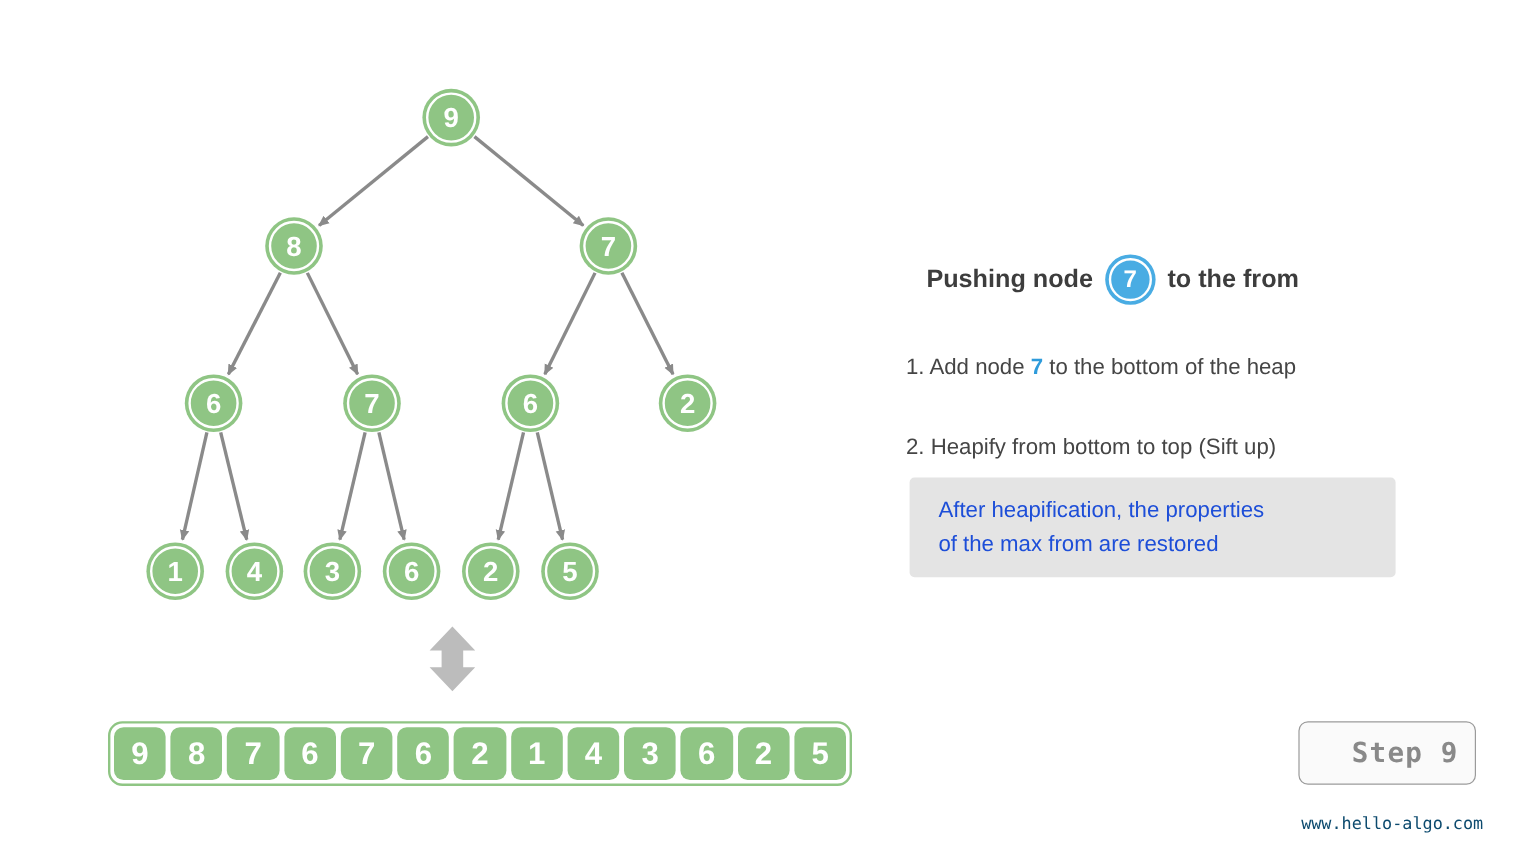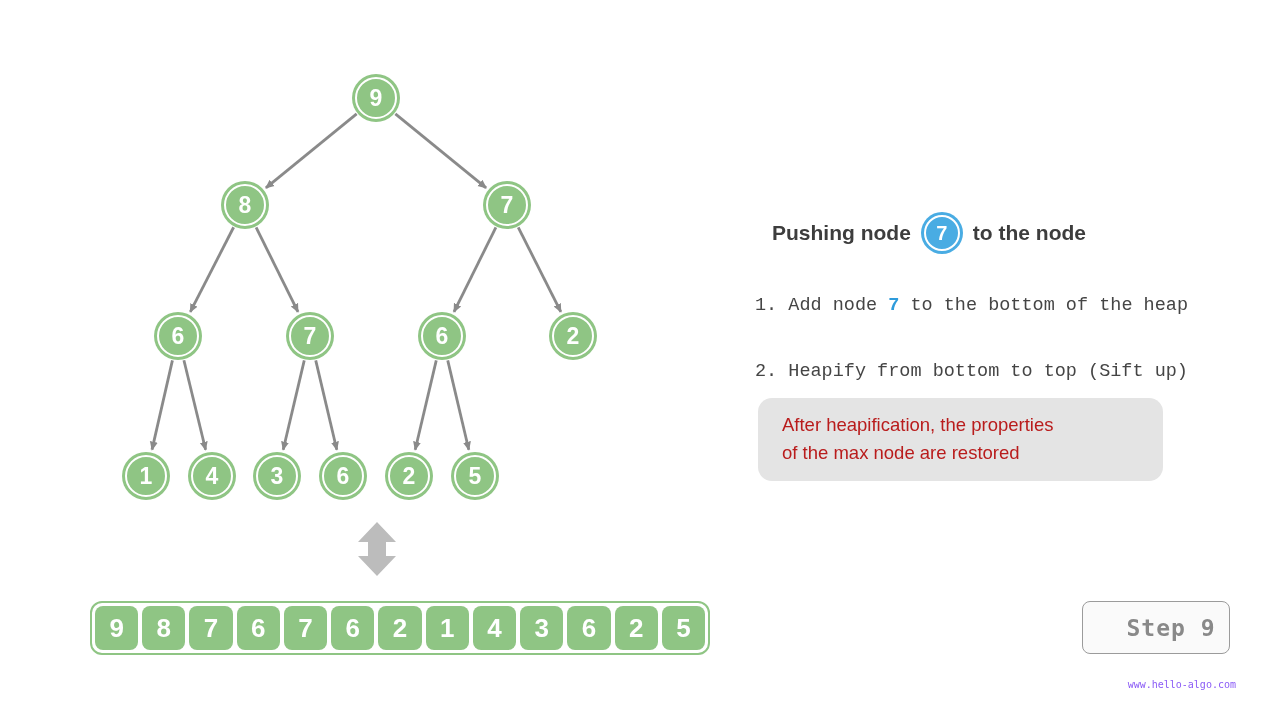--- a/index.html
+++ b/index.html
@@ -61,51 +61,51 @@
     border-radius: 50%;
   }
   .blue-num {
     position: relative;
     color: #ffffff; font-size: 20px; font-weight: bold;
   }
   .steps {
     position: absolute; left: 755px; top: 295px;
     font-size: 18.5px; color: #454545;
   }
-  .step-line { height: 22px; line-height: 22px; white-space: pre; font-family: Liberation Mono, monospace; }
+  .step-line { height: 22px; line-height: 22px; white-space: pre; }
   .step-line + .step-line { margin-top: 44px; }
   .hl { color: #2E9BDB; font-weight: bold; }
   .note {
     position: absolute; left: 758px; top: 398px;
     width: 405px; height: 83px;
     box-sizing: border-box;
     background: #E4E4E4;
-    border-radius: 14px;
+    border-radius: 4px;
     padding: 13px 20px 0 24px;
-    font-size: 18.5px; line-height: 28px; color: #b91c1c;
+    font-size: 18.5px; line-height: 28px; color: #1d4ed8;
   }
   
   .step-btn {
     position: absolute; left: 1082px; top: 601px;
     width: 148px; height: 53px;
     box-sizing: border-box;
     background: #FAFAFA;
     border: 1.5px solid #9B9B9B;
     border-radius: 8px;
     display: flex; align-items: center; justify-content: center;
     font-family: "DejaVu Sans Mono", monospace;
     font-size: 23px; font-weight: bold; color: #898989;
     letter-spacing: 1px;
     cursor: default;
     padding-left: 30px;
   }
   .watermark {
     position: absolute; right: 44px; top: 679px;
     font-family: "DejaVu Sans Mono", monospace;
-    font-size: 10px; color: #8b5cf6;
+    font-size: 14px; color: #0c4a6e;
     white-space: nowrap;
   }
 </style>
 </head>
 <body>
 
 <div class="stage">
 
   <svg id="tree-svg" viewBox="0 0 740 600" xmlns="http://www.w3.org/2000/svg">
     <defs>
@@ -214,30 +214,30 @@
         <div class="cell">5</div>
       </div>
   </div>
 
   <div class="panel-title">
     <span>Pushing node</span>
     <span class="blue-node">
       <span class="blue-ring"></span>
       <span class="blue-num">7</span>
     </span>
-    <span>to the node</span>
+    <span>to the from</span>
   </div>
 
   <div class="steps">
     <div class="step-line"><span>1. Add node </span><span class="hl">7</span><span> to the bottom of the heap</span></div>
     <div class="step-line"><span>2. Heapify from bottom to top (Sift up)</span><span class="hl"></span><span></span></div>
   </div>
 
   <div class="note">
     <div>After heapification, the properties</div>
-    <div>of the max node are restored</div>
+    <div>of the max from are restored</div>
   </div>
 
   <div class="step-btn">Step 9</div>
 
   <div class="watermark">www.hello-algo.com</div>
 
 </div>
 
 </body></html>

